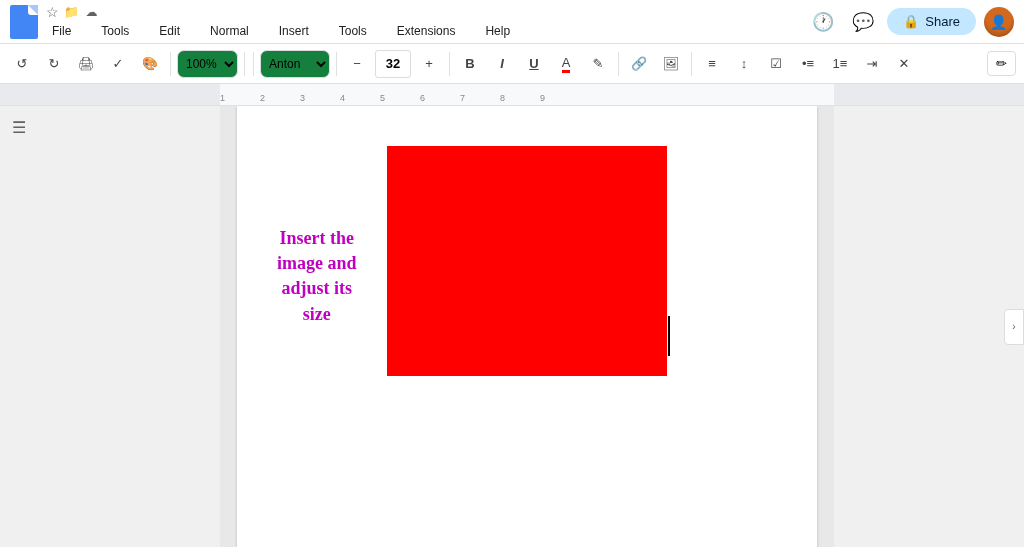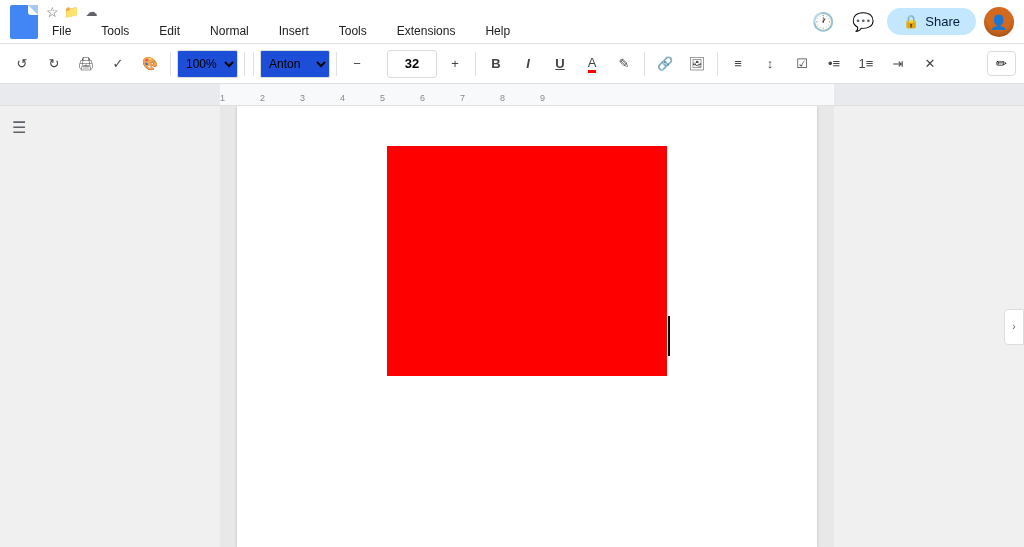--- a/index.html
+++ b/index.html
@@ -127,35 +127,34 @@
     }
     .toolbar-divider {
       width: 1px;
       height: 24px;
       background: #e0e0e0;
       margin: 0 2px;
     }
     .toolbar-select {
       height: 28px;
       border: 1px solid #dadce0;
-      border-radius: 2px;
+      border-radius: 7px;
       font-size: 12px;
       padding: 0 4px;
       cursor: pointer;
-      background: #1d4ed8;
+      background: #15803d;
     }
     #font-size-box {
-      width: 50px;
+      width: 36px;
       height: 28px;
       border: 1px solid #dadce0;
       border-radius: 3px;
       text-align: center;
       font-size: 13px;
       font-weight: bold;
-      margin-left: 12px;
     }
     .format-btn {
       font-weight: bold;
       font-size: 13px;
     }
     #editing-btn {
       display: flex;
       align-items: center;
       gap: 4px;
       padding: 4px 8px;
@@ -400,20 +399,26 @@
 </div>
 
 <div id="main-area">
 
   <div id="left-panel">
     <div id="outline-icon">☰</div>
   </div>
 
   <div id="page" style="position:relative;">
 
+    <div id="annotation">
+      <div id="annotation-text" style="color: #c000c0; font-family: 'Comic Sans MS', cursive; font-size: 18px; font-weight: bold; line-height: 1.4; text-align: center; white-space: pre-line;">Insert the
+image and
+adjust its
+size</div>
+    </div>
 
     <svg style="position:absolute; left:155px; top:190px; width:220px; height:60px; overflow:visible;" viewBox="0 0 220 60">
       <defs>
         <marker id="arrowhead" markerWidth="8" markerHeight="6" refX="8" refY="3" orient="auto">
           <polygon points="0 0, 8 3, 0 6" fill="#c000c0"></polygon>
         </marker>
       </defs>
       <line x1="0" y1="20" x2="200" y2="20" stroke="#c000c0" stroke-width="2" marker-end="url(#arrowhead)"></line>
     </svg>
 

